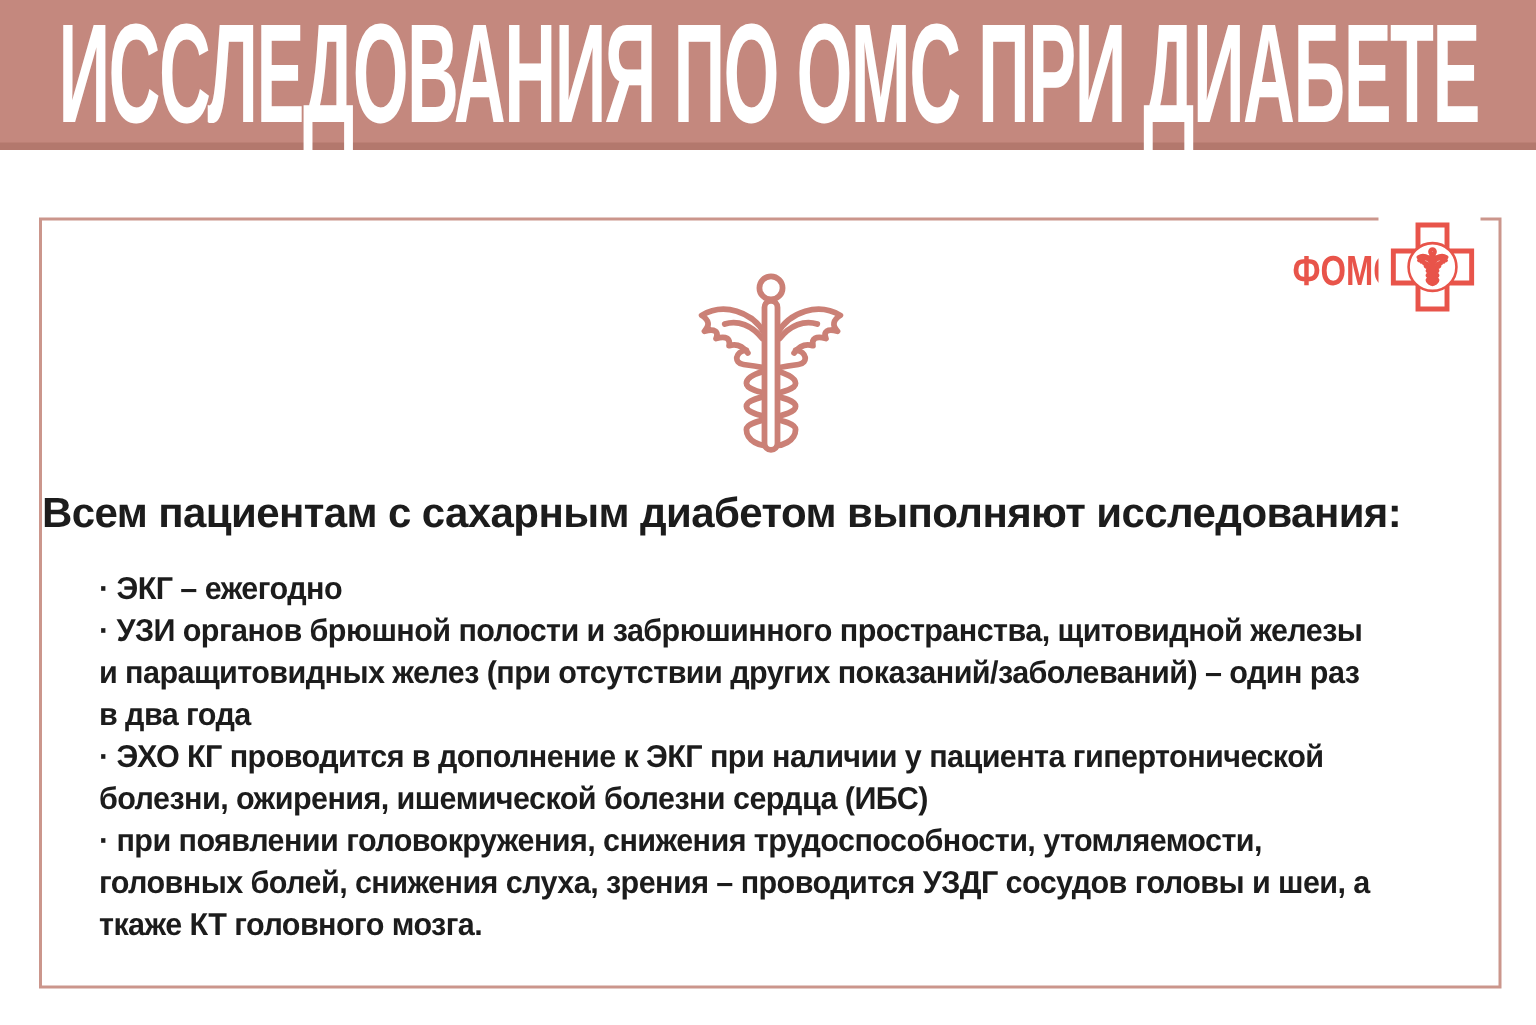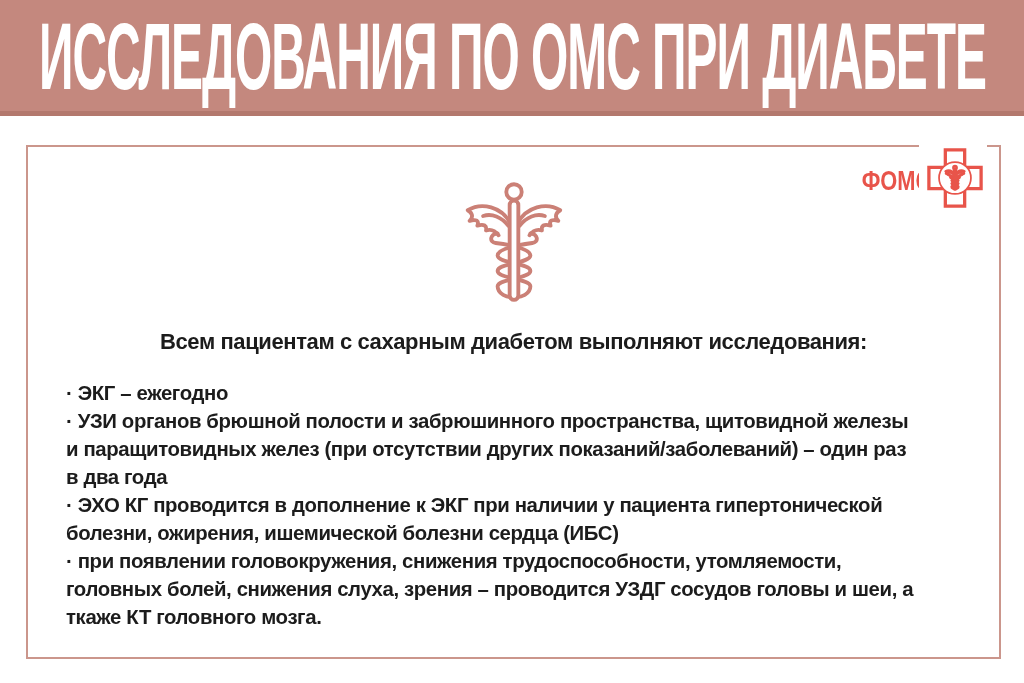--- a/index.html
+++ b/index.html
@@ -12,21 +12,21 @@
     --title:#ffffff;
   }
   *{margin:0;padding:0;box-sizing:border-box;}
   html,body{background:#fff;}
   body{
     width:1024px;height:683px;position:relative;overflow:hidden;
     font-family:"Liberation Sans","DejaVu Sans",sans-serif;
   }
   
   .header{
-    position:absolute;left:0;top:0;width:1024px;height:116px;
+    position:absolute;left:0;top:0;width:1024px;height:100px;
     background:var(--header-bg);
     border-bottom:5px solid var(--header-edge);
     display:flex;align-items:center;justify-content:center;
     overflow:visible;
   }
   .title{
     color:var(--title);
     font-weight:bold;
     font-size:94px;
     letter-spacing:-2px;
@@ -56,22 +56,22 @@
     transform:scaleX(0.78);transform-origin:right top;
   }
   .fomc-cross{
     position:absolute;top:0;right:0;
     background:#fff;padding:6px 3px 3px 7px;display:block;
   }
   .fomc-cross svg{display:block;color:var(--logo-red);}
   
   .heading{
     position:absolute;left:0;right:0;top:182px;
-    text-align:center;
-    font-weight:bold;font-size:22px;line-height:26px;
+    text-align:left;
+    font-weight:bold;font-size:28px;line-height:26px;
     letter-spacing:-0.4px;color:var(--text);
   }
   .list{
     position:absolute;left:38px;top:232px;right:20px;
     transform:scaleX(0.97);transform-origin:left top;
   }
   .list p{
     font-weight:bold;font-size:21px;line-height:28px;
     letter-spacing:-0.4px;color:var(--text);
     white-space:pre;margin:0;

